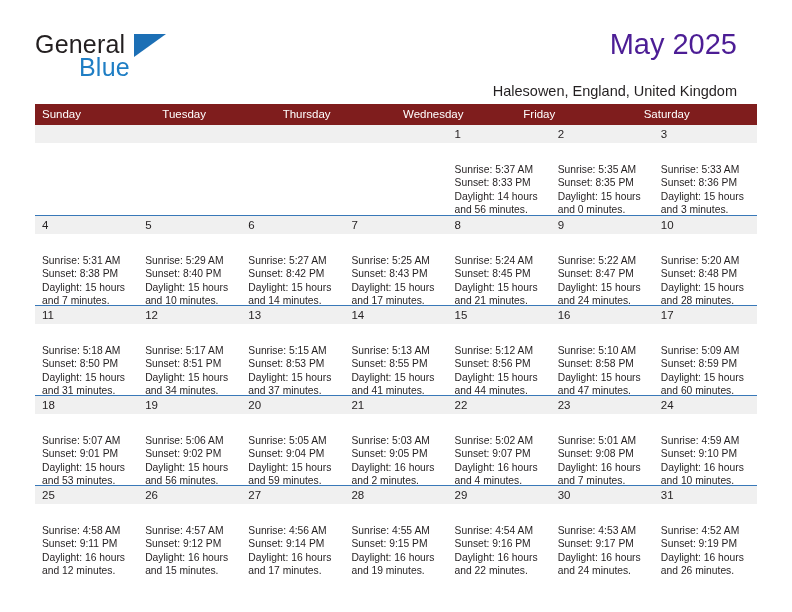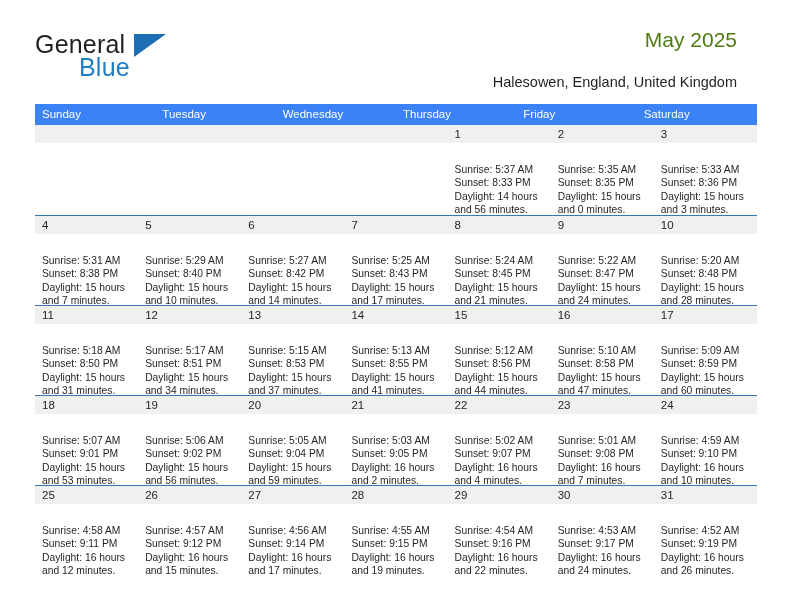--- a/index.html
+++ b/index.html
@@ -65,43 +65,43 @@
     border-bottom: 23px solid transparent;
   }
 
   .title-block {
     position: absolute;
     right: 0;
     top: -4px;
     text-align: right;
   }
   .cal-title {
-    font-size: 21px;
-    color: #4d7c0f;
+    font-size: 29px;
+    color: #4c1d95;
     line-height: 1.15;
     white-space: nowrap;
   }
   .cal-subtitle {
     margin-top: 22px;
     font-size: 14.5px;
     color: #231f20;
     line-height: 1.2;
     white-space: nowrap;
   }
 
   
   .calendar {
     position: absolute;
     left: 35px;
     top: 104px;
     width: 722px;
   }
   .dow-row {
     display: flex;
-    background: #3b82f6;
+    background: #7f1d1d;
     height: 21px;
   }
   .dow {
     flex: 1 1 0;
     color: #ffffff;
     font-size: 11.5px;
     line-height: 21px;
     padding-left: 7px;
     box-sizing: border-box;
     white-space: nowrap;
@@ -171,22 +171,22 @@
       <div class="cal-title">May 2025</div>
       <div class="cal-subtitle">Halesowen, England, United Kingdom</div>
     </div>
 
   </div>
 
   <div class="calendar">
     <div class="dow-row">
         <div class="dow">Sunday</div>
         <div class="dow">Tuesday</div>
+        <div class="dow">Thursday</div>
         <div class="dow">Wednesday</div>
-        <div class="dow">Thursday</div>
         <div class="dow">Friday</div>
         <div class="dow">Saturday</div>
       </div>
     <div id="weeks-host">
         <div class="week">
           <div class="daynum-band"></div>
           <div class="day empty">
             <div class="daynum"></div>
             <div class="day-lines"></div>
           </div>

